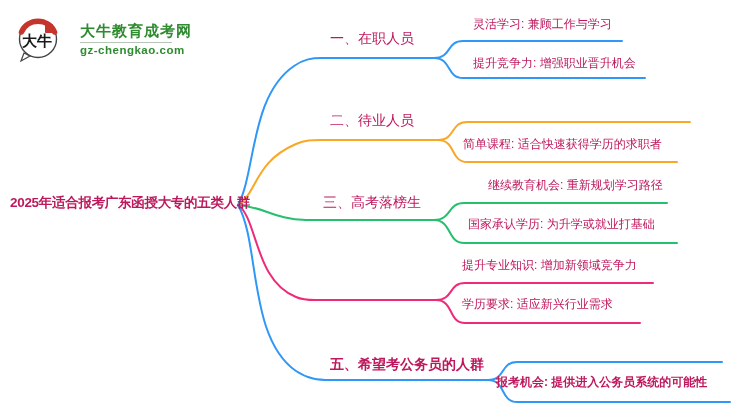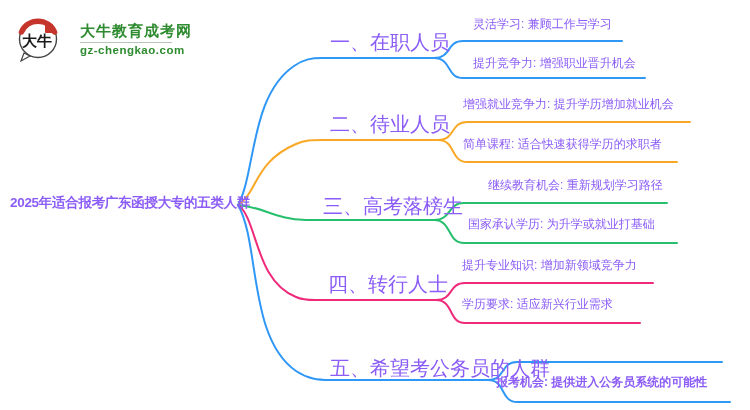--- a/index.html
+++ b/index.html
@@ -27,35 +27,35 @@
   }
   .logo-sep{width:92px;height:1px;background:#b9c4b9;margin:2px 0 1px 0;}
   .logo-domain{
     color:#2e8b2f;font-size:11.5px;font-weight:bold;
     letter-spacing:.5px;line-height:13px;
   }
   
   svg.map{position:absolute;left:0;top:0;}
   .node{
     position:absolute;
-    color:#8b5cf6;
+    color:#be185d;
     white-space:nowrap;
     line-height:1.2;
   }
   .root-label{
     left:10px;top:195px;
     font-size:13.5px;font-weight:bold;letter-spacing:-0.3px;text-align:center;
   }
-  .branch-label{font-size:20px;}
+  .branch-label{font-size:14px;}
   .leaf-label{font-size:12px;}
   .b1{left:330px;top:30px;}
   .b2{left:330px;top:112px;}
   .b3{left:323px;top:194px;}
   .b4{left:328px;top:272px;}
-  .b5{left:330px;top:356px;}
+  .b5{left:330px;top:356px;font-weight:bold;}
   .l1a{left:473px;top:17px;}
   .l1b{left:473px;top:56px;}
   .l2a{left:463px;top:97px;}
   .l2b{left:463px;top:137px;text-align:center;}
   .l3a{left:468px;top:178px;margin-left:20px;}
   .l3b{left:468px;top:217px;}
   .l4a{left:462px;top:258px;text-align:right;}
   .l4b{left:462px;top:297px;}
   .l5a{left:520px;top:336px;}
   .l5b{left:496px;top:375px;font-weight:bold;}
@@ -103,26 +103,24 @@
                M488,380 C506,380 500,362 517,362 L722,362
                M488,380 C506,380 500,402 517,402 L730,402" stroke="#2f97f6"></path>
     </g>
   </svg>
 
   <div class="node root-label">2025年适合报考广东函授大专的五类人群</div>
 
   <div class="node branch-label b1">一、在职人员</div>
   <div class="node branch-label b2">二、待业人员</div>
   <div class="node branch-label b3">三、高考落榜生</div>
-  <div class="node branch-label b4">四、转行人士</div>
   <div class="node branch-label b5">五、希望考公务员的人群</div>
 
   <div class="node leaf-label l1a">灵活学习: 兼顾工作与学习</div>
   <div class="node leaf-label l1b">提升竞争力: 增强职业晋升机会</div>
-  <div class="node leaf-label l2a">增强就业竞争力: 提升学历增加就业机会</div>
   <div class="node leaf-label l2b">简单课程: 适合快速获得学历的求职者</div>
   <div class="node leaf-label l3a">继续教育机会: 重新规划学习路径</div>
   <div class="node leaf-label l3b">国家承认学历: 为升学或就业打基础</div>
   <div class="node leaf-label l4a">提升专业知识: 增加新领域竞争力</div>
   <div class="node leaf-label l4b">学历要求: 适应新兴行业需求</div>
   <div class="node leaf-label l5b">报考机会: 提供进入公务员系统的可能性</div>
 
 </div>
 
 </body></html>

